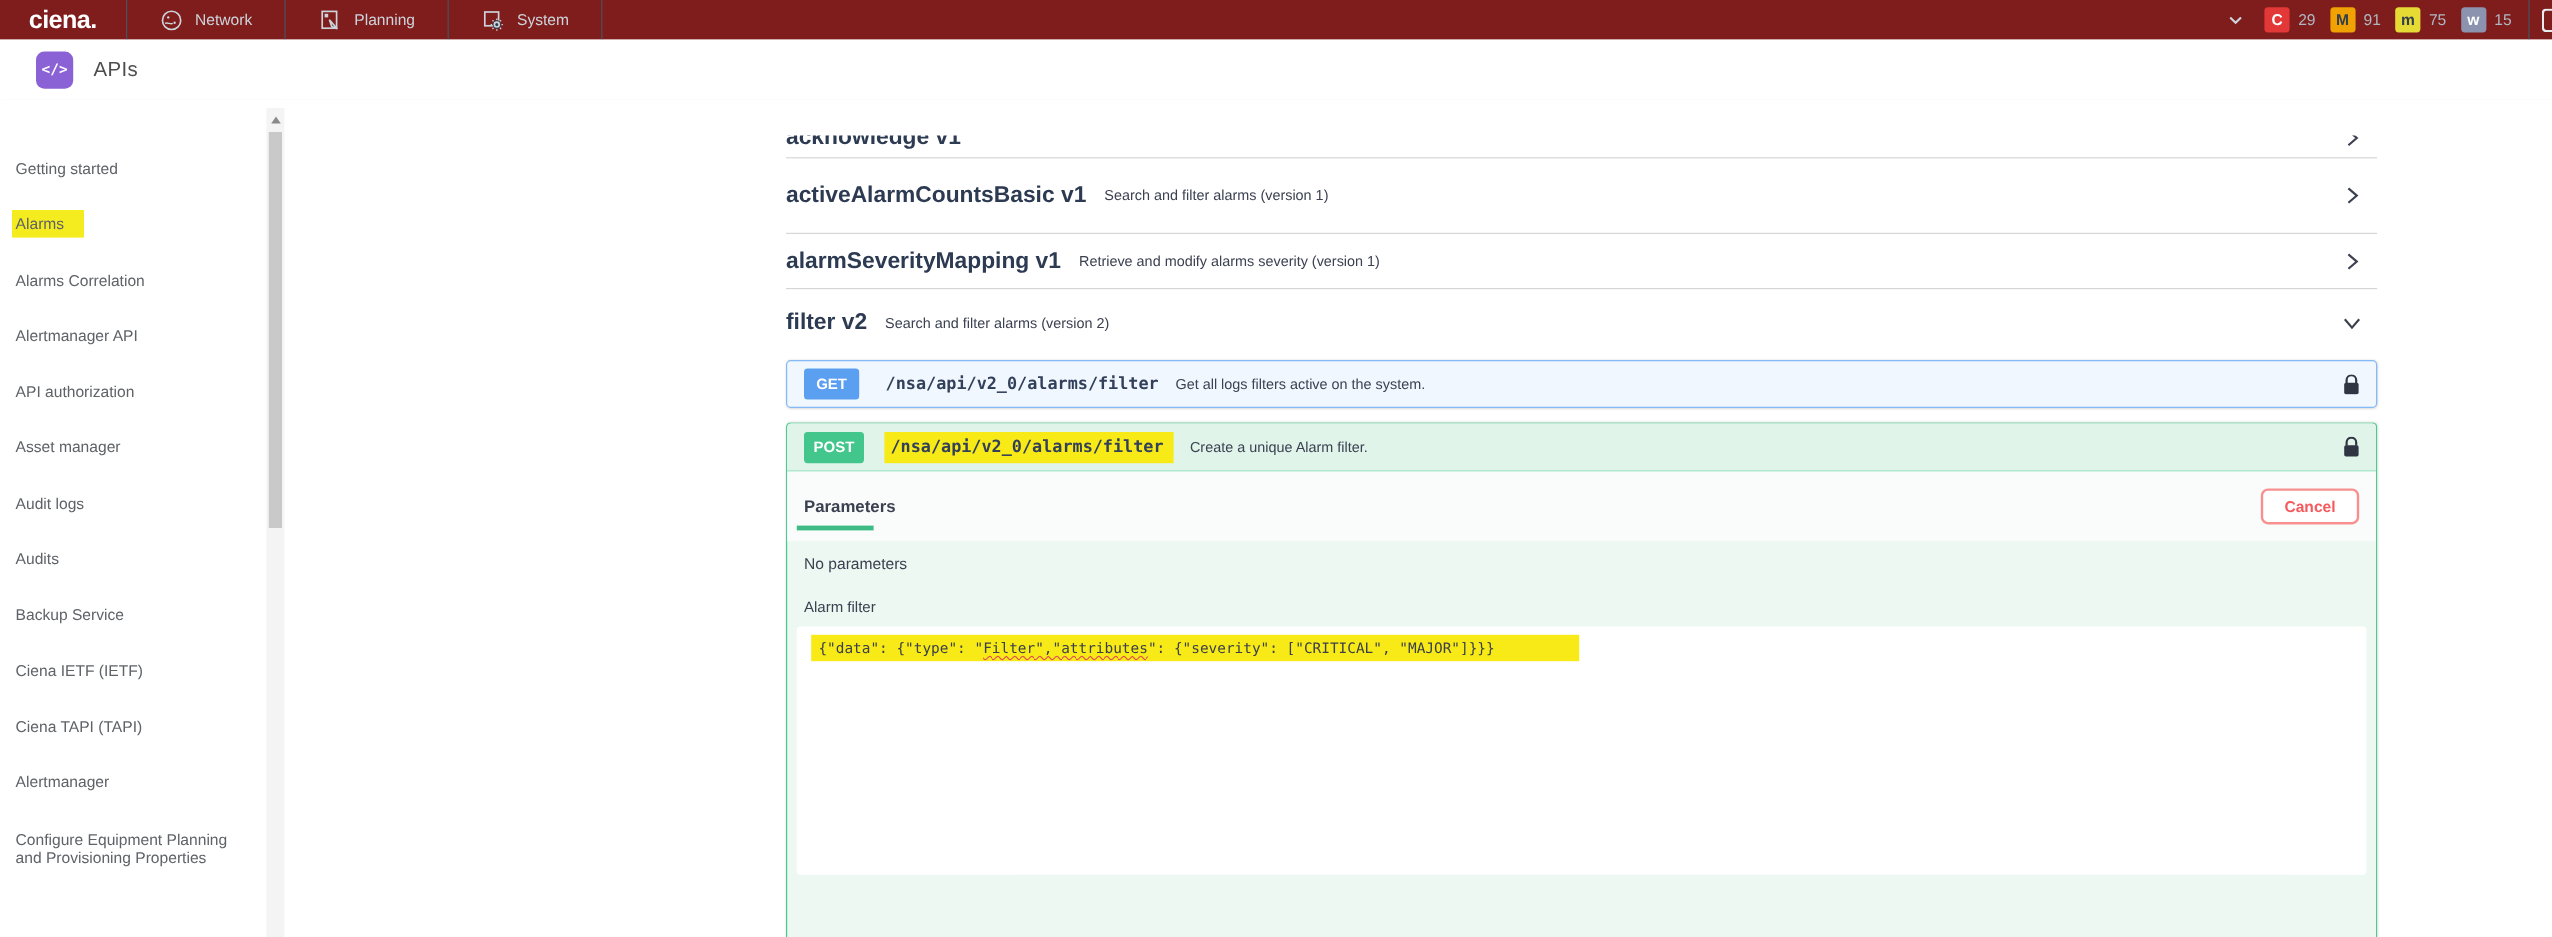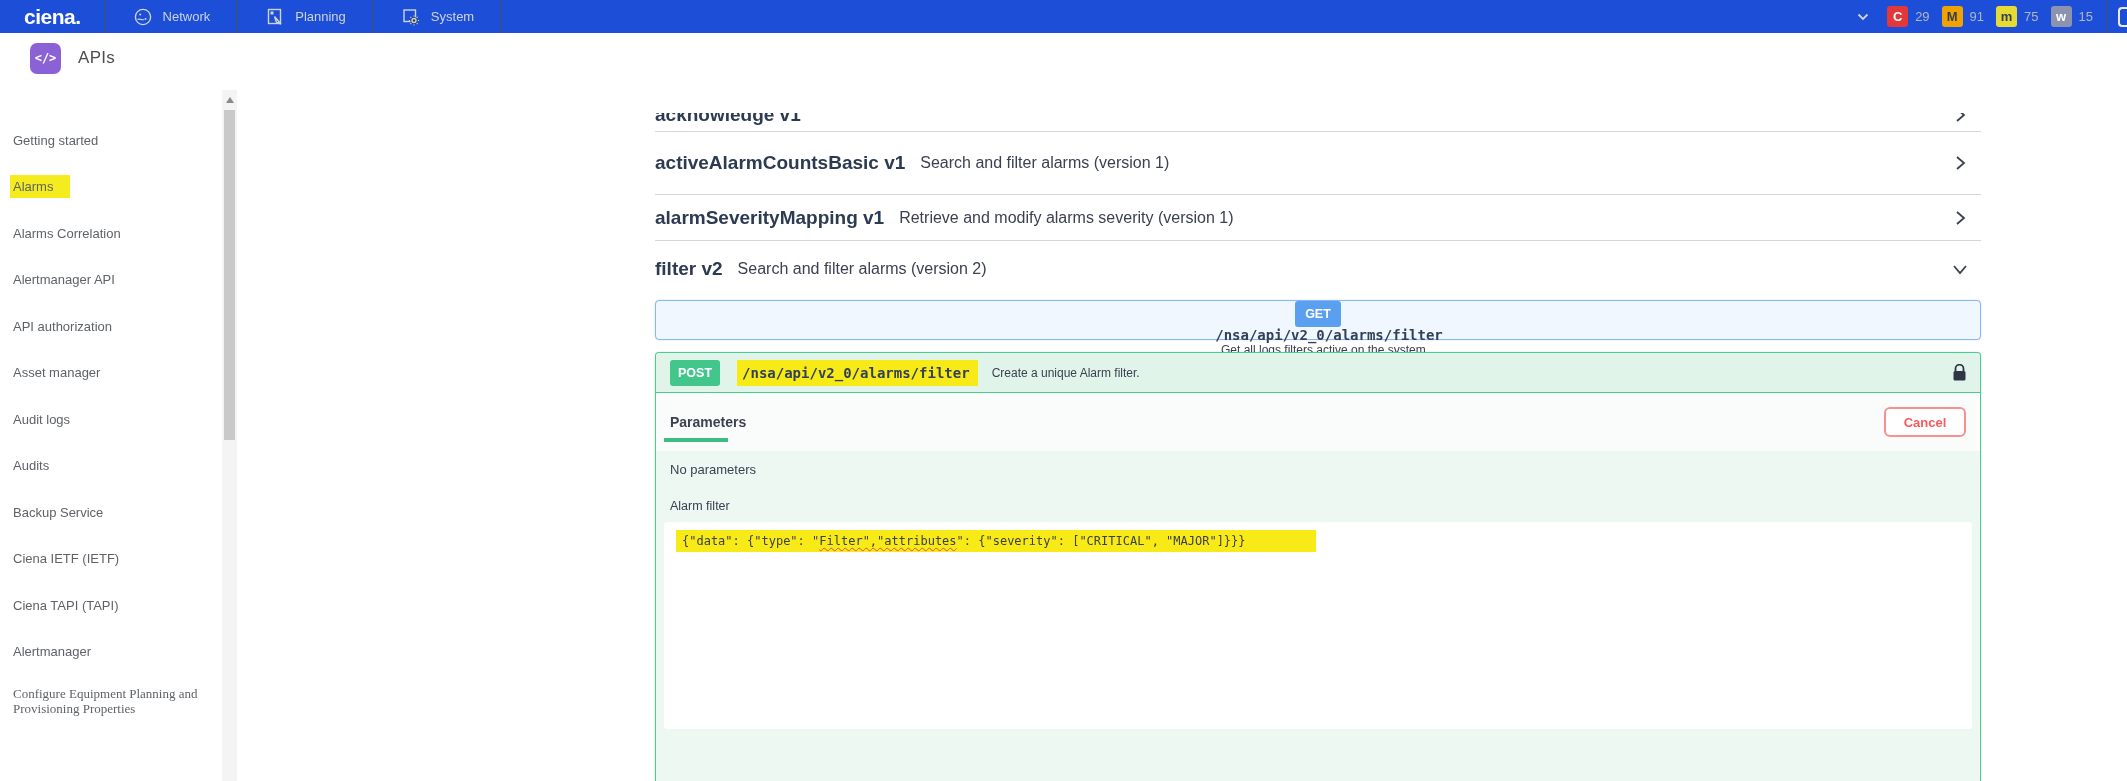--- a/index.html
+++ b/index.html
@@ -1,21 +1,21 @@
 <!DOCTYPE html>
 <html><head>
 <meta charset="utf-8">
 <style>
   * { margin:0; padding:0; box-sizing:border-box; }
   html,body { background:#fff; }
   .page { position:relative; width:2127px; height:781px; background:#fff; overflow:hidden;
           font-family:"Liberation Sans", sans-serif; }
 
   
-  .topbar { position:absolute; top:0; left:0; right:0; height:33px; background:#1d4ed8;
+  .topbar { position:absolute; top:0; left:0; right:0; height:33px; background:#7f1d1d;
             display:flex; align-items:center; padding-left:24px; }
   .logo { font-size:21px; font-weight:bold; color:#fff; letter-spacing:-0.5px; margin-right:24px; cursor:pointer; }
   .tb-sep { width:1px; height:33px; background:#46535f; flex:none; }
   .nav-item { display:flex; align-items:center; gap:10px; padding:0 27px; height:33px;
               color:#ccd3da; font-size:13px; cursor:pointer; }
   .tb-right { margin-left:auto; display:flex; align-items:center; height:33px; }
   .tb-chevron { margin-right:16px; display:flex; align-items:center; cursor:pointer; }
   .badge { width:21px; height:21px; border-radius:3px; display:flex; align-items:center;
            justify-content:center; font-weight:bold; font-size:13px; flex:none; cursor:pointer; }
   .badge-critical { background:#e23838; color:#fff; }
@@ -37,43 +37,43 @@
   .page-title { font-size:17px; color:#4e4e4e; font-weight:normal; letter-spacing:.3px; }
 
   
   .body { position:absolute; top:83px; left:0; right:0; bottom:0; background:#fff; }
 
   
   .sidebar { position:absolute; left:0; top:0; width:237px; bottom:0; background:#fff;
              font-size:13px; color:#5f6368; }
   .side-list { padding-top:34px; }
   .side-item { height:46.5px; display:flex; align-items:center; padding:0 26px 0 13px; cursor:pointer; line-height:15px; }
-  .side-item.two-line { align-items:center; padding-top:5px;font-family:Liberation Serif, serif; }
+  .side-item.two-line { align-items:flex-end; padding-top:5px; }
   .hl { background:#f4ec1f; padding:4px 17px 4px 3px; margin-left:-3px; }
   .scrollbar { position:absolute; right:0; top:7px; width:15px; bottom:0; background:#f4f4f4; }
   .sb-arrow { width:0; height:0; margin:7px auto 0; border-left:4px solid transparent;
               border-right:4px solid transparent; border-bottom:6px solid #8a8a8a; cursor:pointer; }
   .sb-thumb { position:absolute; top:20px; left:2px; width:11px; height:330px; background:#c9c9c9; cursor:pointer; }
 
   
   .content { position:absolute; left:655px; top:0; width:1326px; bottom:0; }
   .ack-wrap { position:absolute; top:30px; left:0; right:0; height:18px; overflow:hidden; }
   .ack-inner { display:flex; align-items:center; margin-top:-9px; }
   .tag-row { position:absolute; left:0; right:0; display:flex; align-items:center;
              border-bottom:1px solid #d6d6d6; cursor:pointer; }
   .row-active   { top:48px;  height:64px; }
   .row-sev      { top:112px; height:46px; }
   .row-filter   { top:158px; height:55px; border-bottom:none; }
   .divider-top  { position:absolute; top:48px; left:0; right:0; height:0; border-top:1px solid #d6d6d6; }
   .tag-name { font-size:19px; font-weight:bold; color:#2c3a52; margin-right:15px; white-space:nowrap; }
-  .tag-desc { font-size:16px; color:#3b4151; }
+  .tag-desc { font-size:12px; color:#3b4151; }
   .row-chevron { margin-left:auto; margin-right:12px; display:flex; }
 
   
-  .opblock { position:absolute; left:0; width:1326px; border-radius:4px;flex-direction:column; }
+  .opblock { position:absolute; left:0; width:1326px; border-radius:4px; }
   .get-block { top:217px; height:40px; background:#f0f7fe; border:1px solid #85b9f5;
                display:flex; align-items:center; padding:0 14px; box-shadow:0 0 2px rgba(0,0,0,.15); cursor:pointer; }
   .method { min-width:46px; height:26px; padding:0 8px; border-radius:3px; color:#fff; font-weight:bold;
             font-size:12.5px; display:flex; align-items:center; justify-content:center; flex:none; }
   .method-get  { background:#5b9ff0; }
   .method-post { background:#42c68c; }
   .op-path { font-family:"DejaVu Sans Mono", monospace; font-weight:bold; font-size:14px;
              color:#32405a; margin-left:22px; white-space:nowrap; }
   .path-hl { background:#f8ea16; padding:5px 8px 5px 5px; margin-left:17px; }
   .op-desc { font-size:12px; color:#3b4151; margin-left:14px; white-space:nowrap; }

